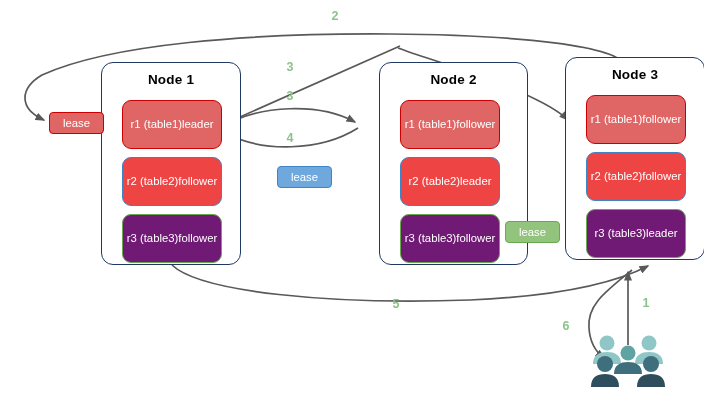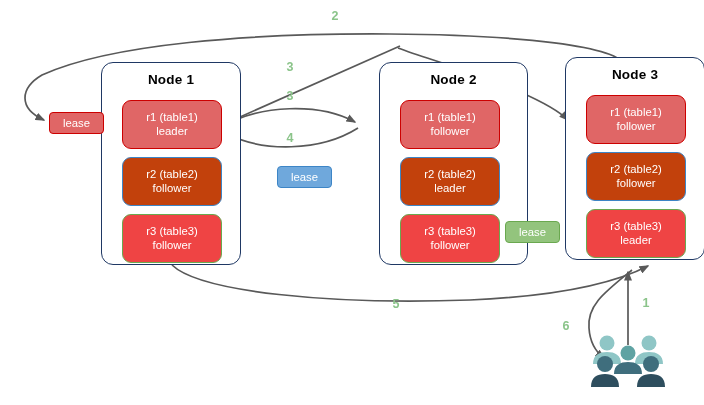--- a/index.html
+++ b/index.html
@@ -42,32 +42,32 @@
     font-size: 13.5px;
     font-weight: bold;
     color: #000000;
     letter-spacing: 0.2px;
   }
   .replica {
     position: absolute;
     box-sizing: border-box;
     border-radius: 9px;
     display: flex;
-    flex-direction: column;
+    flex-direction: row;
     align-items: center;
     justify-content: center;
     color: #ffffff;
     font-size: 11.3px;
     line-height: 1.22;
     text-align: center;
   }
   .replica .ln { display: block; }
   .rep-red   { background: #E06666; border: 1.6px solid #CC0000; }
-  .rep-blue  { background: #c2410c; border: 1.6px solid #3D85C6; }
-  .rep-green { background: #ef4444; border: 1.6px solid #6AA84F; }
+  .rep-blue  { background: #ef4444; border: 1.6px solid #3D85C6; }
+  .rep-green { background: #701a75; border: 1.6px solid #6AA84F; }
 
   .lease {
     position: absolute;
     box-sizing: border-box;
     border-radius: 4px;
     display: flex;
     align-items: center;
     justify-content: center;
     color: #ffffff;
     font-size: 11.3px;

